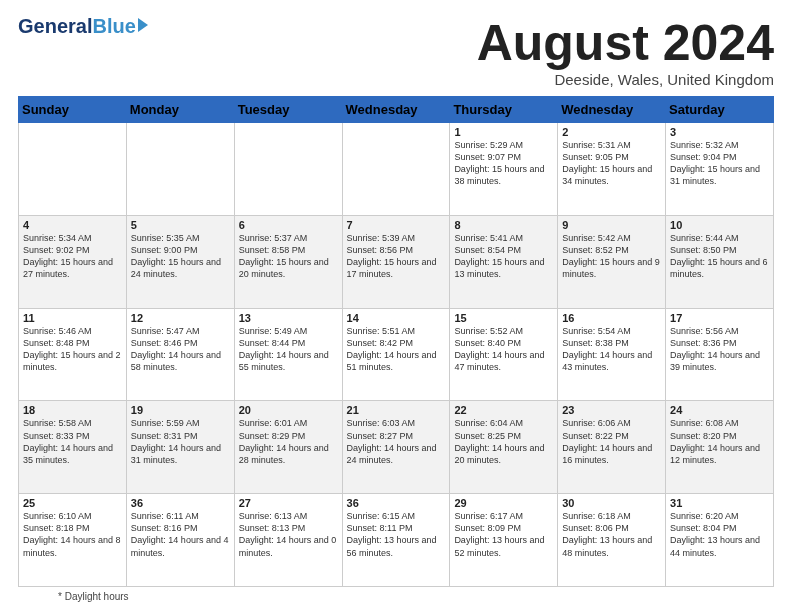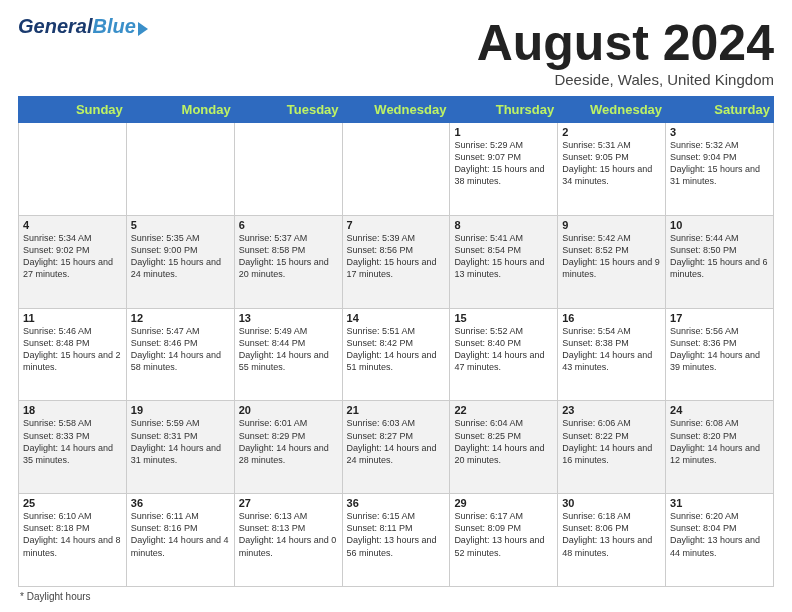--- a/index.html
+++ b/index.html
@@ -23,26 +23,25 @@
       align-items: flex-start;
       margin-bottom: 8px;
     }
     .logo {
       display: flex;
       flex-direction: column;
       align-items: flex-start;
     }
     .logo-text {
       display: flex;
-      align-items: flex-end;
+      align-items: center;
       font-size: 20px;
       font-weight: bold;
       color: #1a3a6e;
       line-height: 1;
-      font-style: italic;
     }
     .logo-arrow {
       width: 0; height: 0;
       border-top: 7px solid transparent;
       border-bottom: 7px solid transparent;
       border-left: 10px solid #3a8fc9;
       display: inline-block;
       margin-left: 2px;
       margin-top: -2px;
     }
@@ -60,22 +59,22 @@
       color: #444;
       font-weight: normal;
     }
     .calendar-table {
       width: 100%;
       border-collapse: collapse;
       flex: 1;
     }
     .calendar-table th {
       background-color: #2e6abf;
-      color: #bef264;
-      text-align: right;
+      color: #000000;
+      text-align: left;
       font-size: 13px;
       font-weight: bold;
       padding: 5px 3px;
       border: 1px solid #2e6abf;
     }
     .calendar-table td {
       border: 1px solid #ccc;
       vertical-align: top;
       padding: 3px 4px;
       font-size: 9.5px;
@@ -111,20 +110,21 @@
     }
     
     .row-white td { background: #fff; }
     .row-gray td { background: #f0f0f0; }
     .footer-note {
       text-align: left;
       font-size: 10px;
       color: #444;
       margin-top: 4px;
       padding-left: 2px;
+      margin-left: 38px;
     }
   </style>
 </head>
 <body>
 
 <div class="page">
   <div class="header">
     <div class="logo">
       <div class="logo-text">
         <span>General</span>

